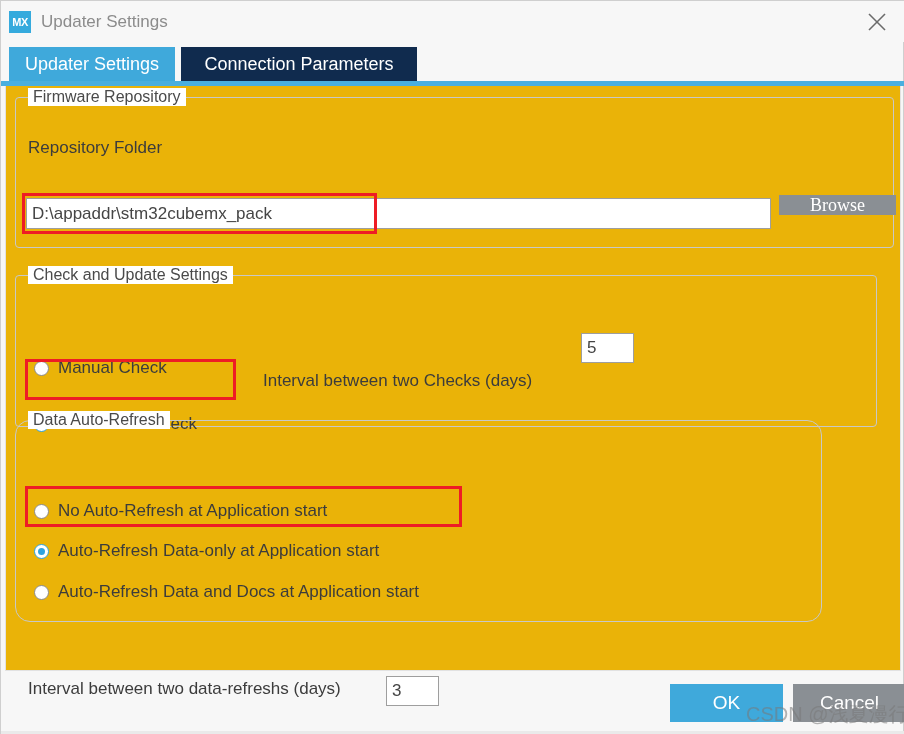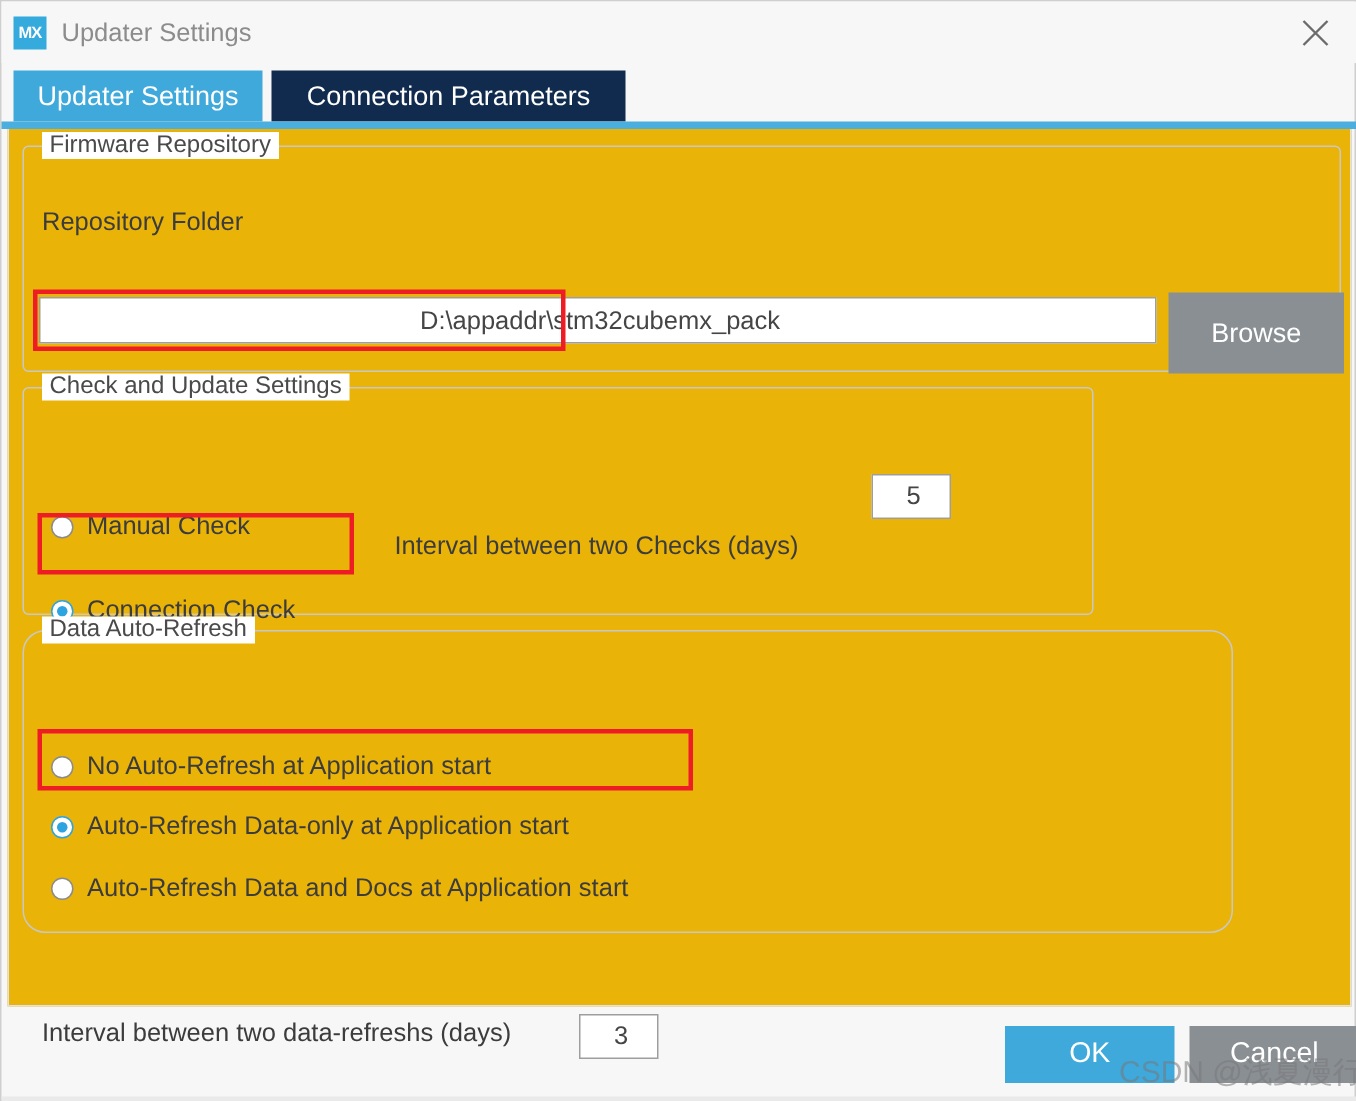--- a/index.html
+++ b/index.html
@@ -137,21 +137,21 @@
     left: 12px;
     background: #ffffff;
     padding: 0 5px;
     font-size: 16px;
     color: #4a4a4a;
     white-space: nowrap;
     font-family: "Liberation Sans", sans-serif;
   }
 
   #group-firmware  { left: 9px;  top: 11px;  width: 879px; height: 151px; }
-  #group-check     { left: 9px;  top: 172px; width: 714px; height: 152px; }
+  #group-check     { left: 9px;  top: 189px; width: 862px; height: 152px; }
   #group-refresh   { left: 9px;  top: 334px; width: 807px; height: 202px; border-radius: 15px; }
 
   .field-label {
     position: absolute;
     font-size: 17px;
     color: #3c3c3c;
     white-space: nowrap;
     font-family: "Liberation Sans", sans-serif;
   }
 
@@ -161,21 +161,20 @@
     box-sizing: border-box;
     border: 1px solid #9e9e9e;
     background: #ffffff;
     font-size: 17px;
     color: #454545;
     font-family: "Liberation Sans", sans-serif;
     display: flex;
     align-items: center;
     padding-left: 5px;
     outline: none;
-    text-align: center;
   }
   #repo-input {
     left: 10px;
     top: 100px;
     width: 745px;
     height: 31px;
   }
   #interval-check-input {
     left: 565px;
     top: 57px;
@@ -187,31 +186,31 @@
     top: 255px;
     width: 53px;
     height: 30px;
   }
 
   .browse-btn {
     position: absolute;
     left: 763px;
     top: 97px;
     width: 117px;
-    height: 54px;
+    height: 20px;
     background: #8a8f94;
     color: #ffffff;
     font-size: 18px;
     display: flex;
     align-items: center;
     justify-content: center;
     cursor: pointer;
     border: none;
     box-sizing: border-box;
-    font-family: Liberation Sans, sans-serif;
+    font-family: Liberation Serif, serif;
   }
 
   
   .radio-row {
     position: absolute;
     display: flex;
     align-items: center;
     cursor: pointer;
     white-space: nowrap;
     margin-top: 44px;

